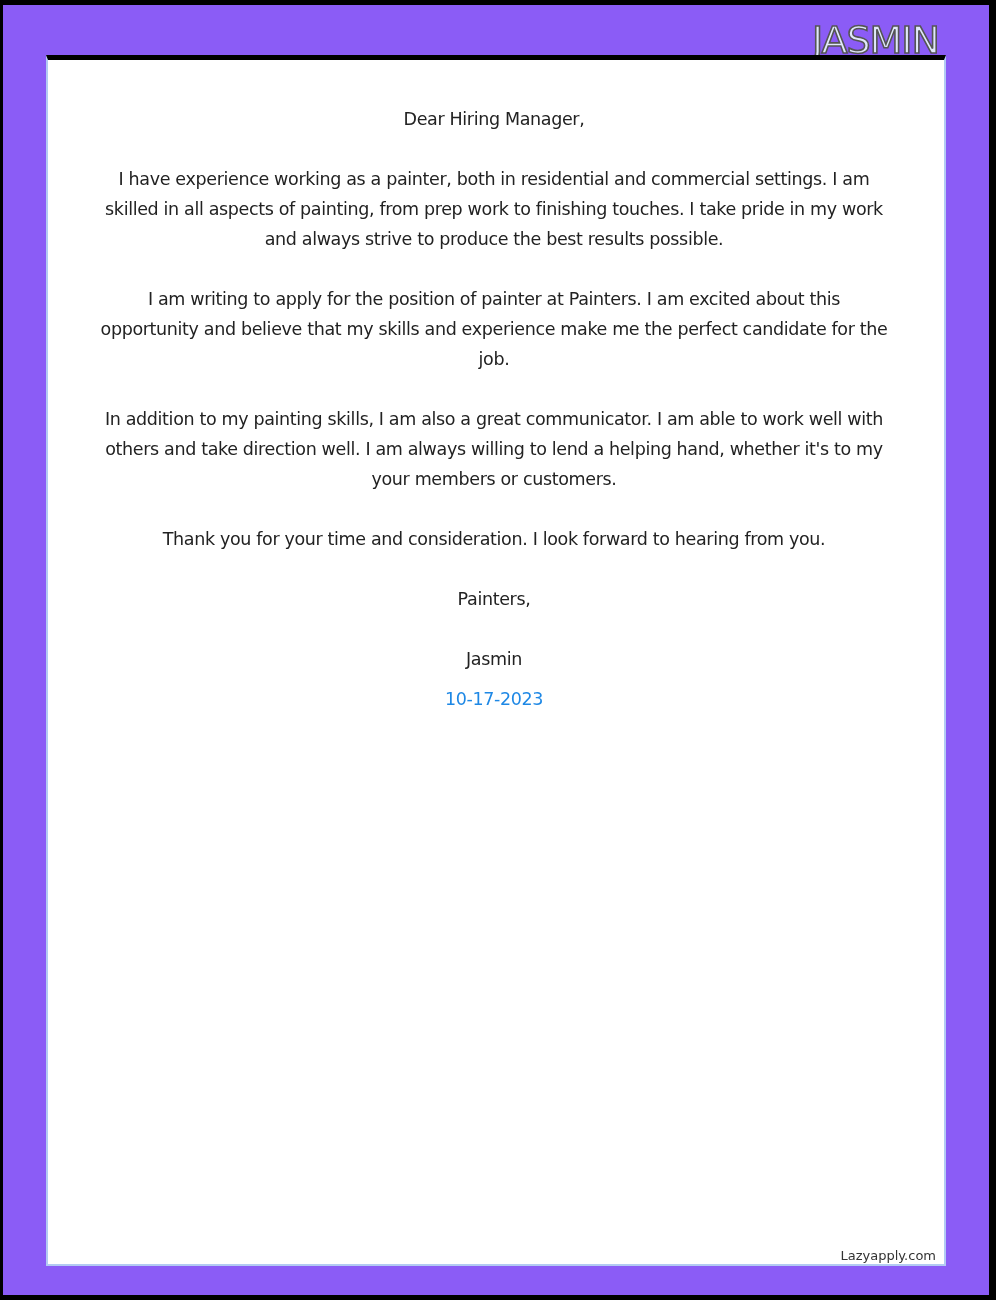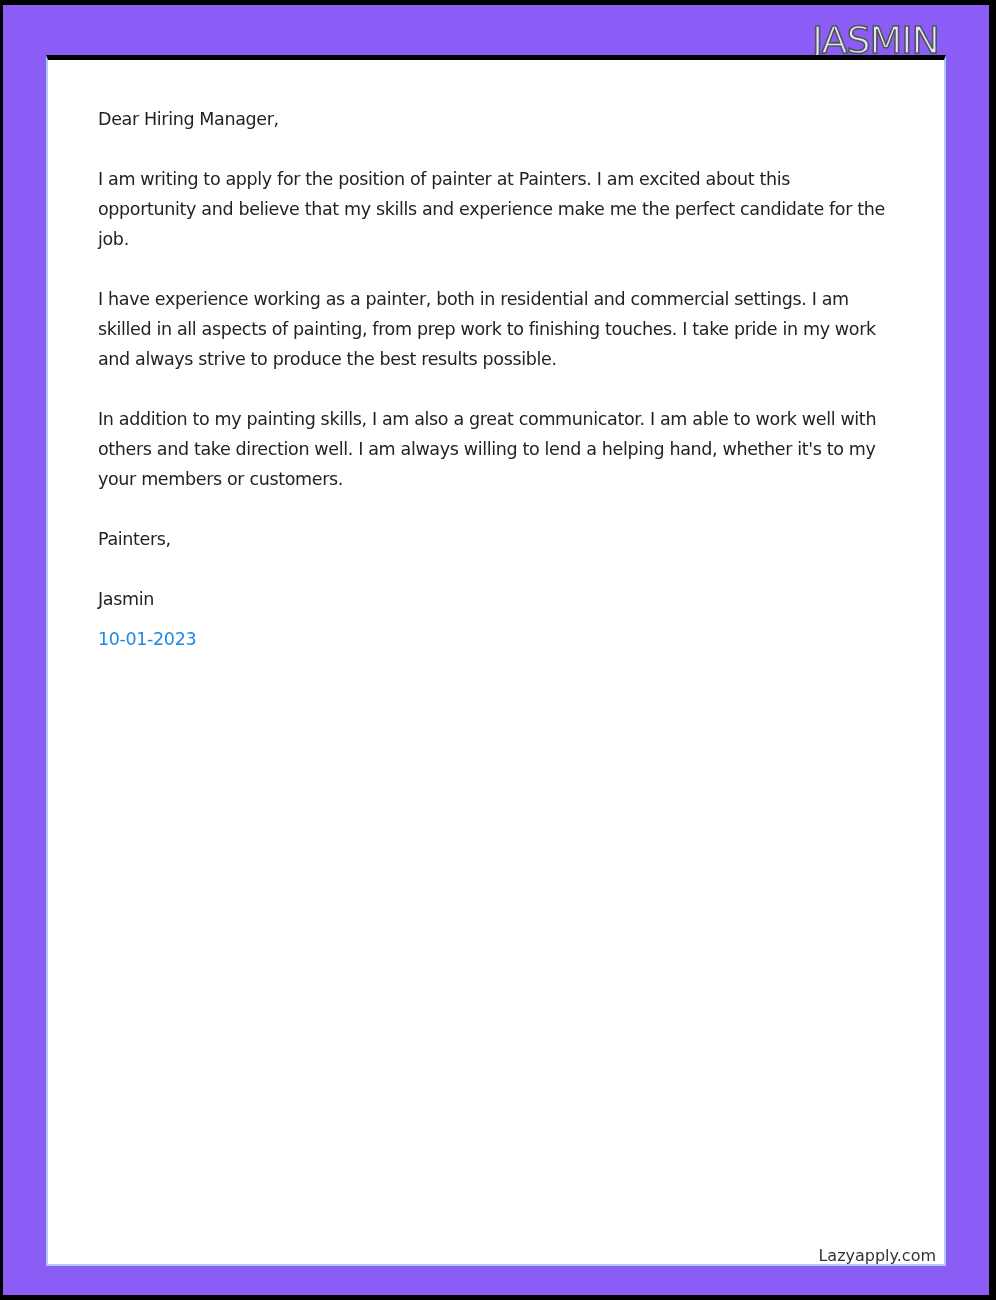--- a/index.html
+++ b/index.html
@@ -39,44 +39,46 @@
       border-bottom: 2px solid #b3cbf3;
     }
     .letter {
       position: absolute;
       left: 50px; top: 44px;
       width: 792px;
       font-size: 17.5px;
       line-height: 30px;
       color: #222;
       letter-spacing: -0.35px;
+      text-align: center;
     }
     .letter p { margin: 0 0 30px 0; }
     .letter p.sign { margin-bottom: 10px; }
     .date { color: #1e88e5; margin: 0; }
     .footer {
       position: absolute;
       right: 8px; bottom: 0px;
-      font-size: 16px;
+      font-size: 13px;
       color: #333;
       line-height: 16px;
       margin-left: 44px;
     }
   </style>
 </head>
 <body>
 
 <div class="frame">
   <h1 class="name-title">JASMIN</h1>
 
   <div class="page">
     <div class="letter">
       <p>Dear Hiring Manager,</p>
+      <p>I have experience working as a painter, both in residential and commercial settings. I am skilled in all aspects of painting, from prep work to finishing touches. I take pride in my work and always strive to produce the best results possible.</p>
       <p>I am writing to apply for the position of painter at Painters. I am excited about this opportunity and believe that my skills and experience make me the perfect candidate for the job.</p>
-      <p>I have experience working as a painter, both in residential and commercial settings. I am skilled in all aspects of painting, from prep work to finishing touches. I take pride in my work and always strive to produce the best results possible.</p>
       <p>In addition to my painting skills, I am also a great communicator. I am able to work well with others and take direction well. I am always willing to lend a helping hand, whether it's to my your members or customers.</p>
+      <p>Thank you for your time and consideration. I look forward to hearing from you.</p>
       <p>Painters,</p>
       <p class="sign">Jasmin</p>
-      <p class="date">10-01-2023</p>
+      <p class="date">10-17-2023</p>
     </div>
     <div class="footer">Lazyapply.com</div>
   </div>
 </div>
 
 </body></html>

